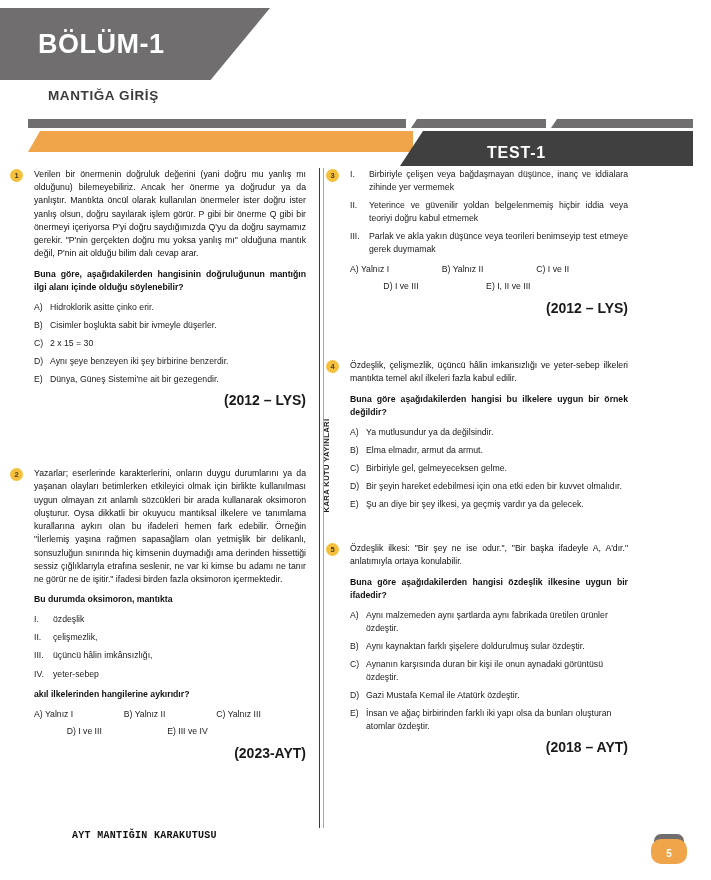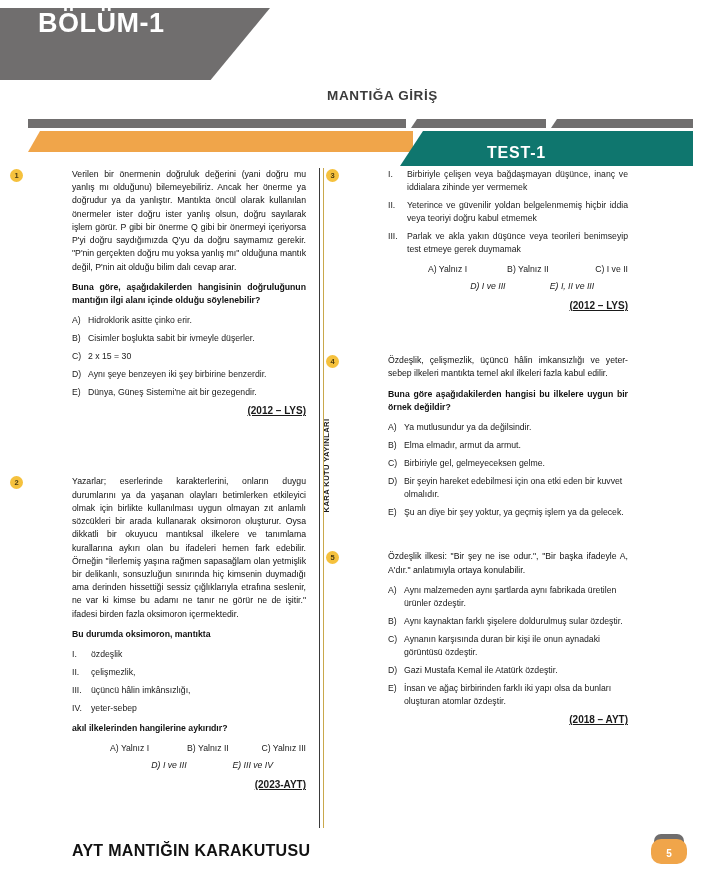--- a/index.html
+++ b/index.html
@@ -15,35 +15,34 @@
   
   #header { position: relative; height: 172px; }
 
   .bolum-shape {
     position: absolute;
     left: 0; top: 8px;
     width: 270px; height: 72px;
     background: #706e6e;
     clip-path: polygon(0 0, 100% 0, 78% 100%, 0 100%);
     display: flex;
-    align-items: flex-start;
+    align-items: center;
   }
   .bolum-text {
     color: #ffffff;
     font-size: 27px;
     font-weight: bold;
     letter-spacing: 0.5px;
     margin-left: 38px;
     font-family: "Liberation Sans", sans-serif;
   }
 
   .subject-title {
     position: absolute;
-    left: 14px; right: 0; top: 88px;
-    text-align: center;
+    left: 8px; right: 0; top: 88px;
     font-size: 13.5px;
     font-weight: bold;
     color: #3b3b3b;
     letter-spacing: 0.6px;
     padding-left: 40px;
   }
 
   
   .bar-gray-wrap {
     position: absolute;
@@ -76,21 +75,21 @@
     position: absolute;
     left: 0; top: 0;
     width: 385px; height: 21px;
     background: #f0a54a;
     clip-path: polygon(12px 0, 100% 0, 100% 100%, 0 100%);
   }
   .bar-orange .hi {
     position: absolute;
     left: 372px; right: 0; top: 0;
     height: 35px;
-    background: #0f766e;
+    background: #404040;
     clip-path: polygon(23px 0, 100% 0, 100% 100%, 0 100%);
     display: flex;
     align-items: center;
     justify-content: center;
   }
   .test-text {
     color: #ffffff;
     font-size: 16px;
     font-weight: bold;
     letter-spacing: 0.8px;
@@ -150,21 +149,21 @@
     border-radius: 50%;
     background: #f5c13d;
     color: #4a3a10;
     font-size: 7.5px;
     font-weight: bold;
     display: flex;
     align-items: center;
     justify-content: center;
     line-height: 1;
   }
-  .qbody { padding-left: 0; margin-left: 38px; }
+  .qbody { padding-left: 0; }
 
   .ptext {
     font-size: 8.7px;
     line-height: 1.52;
     text-align: justify;
     margin-bottom: 7px;
     color: #111;
   }
   .ptext.bold { font-weight: bold; text-align: left; }
   .ptext.bold.just { text-align: justify; }
@@ -186,53 +185,53 @@
     font-size: 8.7px;
     line-height: 1.5;
     margin-bottom: 5px;
   }
   .opt .ol { flex: 0 0 16px; }
   .opt .ot { flex: 1; }
 
   
   .opts-inline { font-size: 8.7px; line-height: 1.6; }
   .opts-row { display: flex; margin-bottom: 3px; }
-  .opts-row .oi { white-space: nowrap; text-align: right; }
+  .opts-row .oi { white-space: nowrap; }
   .opts-row.r1 .oi:nth-child(1) { flex: 0 0 33%; }
   .opts-row.r1 .oi:nth-child(2) { flex: 0 0 34%; }
   .opts-row.r1 .oi:nth-child(3) { flex: 0 0 33%; }
-  .opts-row.r2 { padding-left: 12%; font-style: italic; }
+  .opts-row.r2 { padding-left: 12%; }
   .opts-row.r2 .oi:nth-child(1) { flex: 0 0 42%; }
   .opts-row.r2 .oi:nth-child(2) { flex: 0 0 42%; }
 
   .source {
     text-align: right;
-    font-size: 10px;
+    font-size: 14px;
     font-weight: bold;
     margin-top: 6px;
-    text-decoration: underline;
   }
 
   .spacer-lg { height: 46px; }
   .spacer-md { height: 30px; }
   .spacer-sm { height: 18px; }
 
   
   #footer {
     position: absolute;
     left: 0; bottom: 0;
     width: 711px; height: 52px;
   }
   .footer-title {
     position: absolute;
-    left: 72px; top: 14px;
-    font-size: 16px;
+    left: 72px; top: 2px;
+    font-size: 10px;
     font-weight: bold;
     letter-spacing: 0.3px;
     color: #111;
+    font-family: Liberation Mono, monospace;
   }
   .page-badge {
     position: absolute;
     right: 24px; top: 6px;
     width: 36px; height: 30px;
   }
   .page-badge .cap {
     position: absolute;
     left: 3px; top: 0;
     width: 30px; height: 12px;
@@ -418,32 +417,33 @@
           <div class="opt">
             <span class="ol">C)</span>
             <span class="ot">Birbiriyle gel, gelmeyeceksen gelme.</span>
           </div>
           <div class="opt">
             <span class="ol">D)</span>
             <span class="ot">Bir şeyin hareket edebilmesi için ona etki eden bir kuvvet olmalıdır.</span>
           </div>
           <div class="opt">
             <span class="ol">E)</span>
-            <span class="ot">Şu an diye bir şey yoktur, ya geçmiş işlem ya da gelecek.</span>
+            <span class="ot">Şu an diye bir şey ilkesi, ya geçmiş vardır ya da gelecek.</span>
           </div>
         </div>
       </div>
     </div>
 
     <div class="spacer-sm"></div>
 
     <div class="qblock">
       <div class="qnum">5</div>
       <div class="qbody">
         <div class="ptext">Özdeşlik ilkesi: "Bir şey ne ise odur.", "Bir başka ifadeyle A, A'dır." anlatımıyla ortaya konulabilir.</div>
+        <div class="ptext bold just">Buna göre aşağıdakilerden hangisi özdeşlik ilkesine uygun bir ifadedir?</div>
         <div class="options">
           <div class="opt">
             <span class="ol">A)</span>
             <span class="ot">Aynı malzemeden aynı şartlarda aynı fabrikada üretilen ürünler özdeştir.</span>
           </div>
           <div class="opt">
             <span class="ol">B)</span>
             <span class="ot">Aynı kaynaktan farklı şişelere doldurulmuş sular özdeştir.</span>
           </div>
           <div class="opt">

